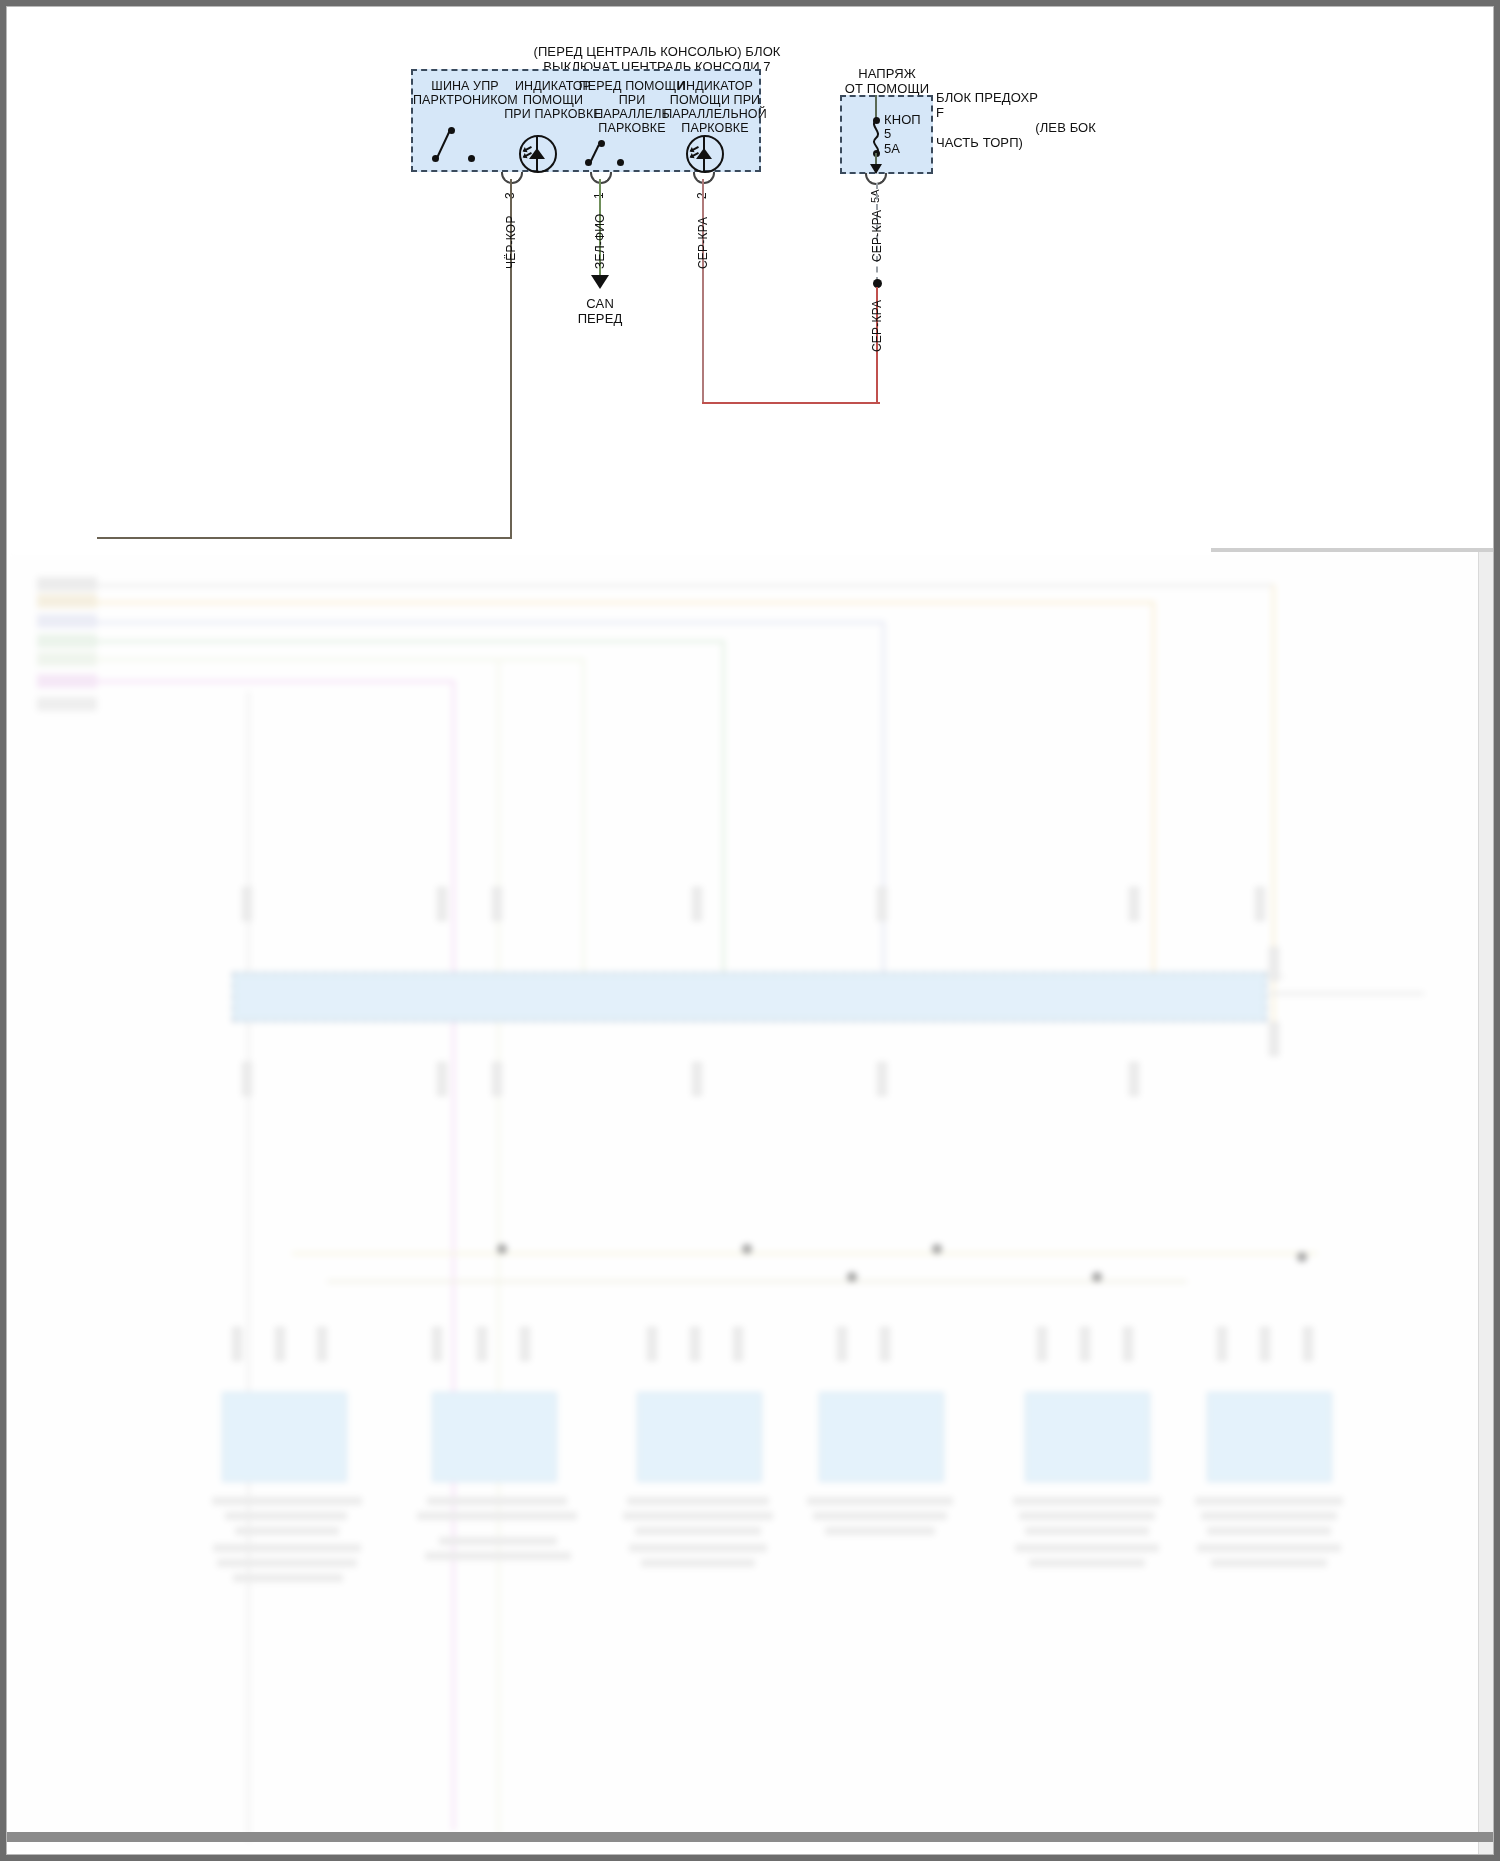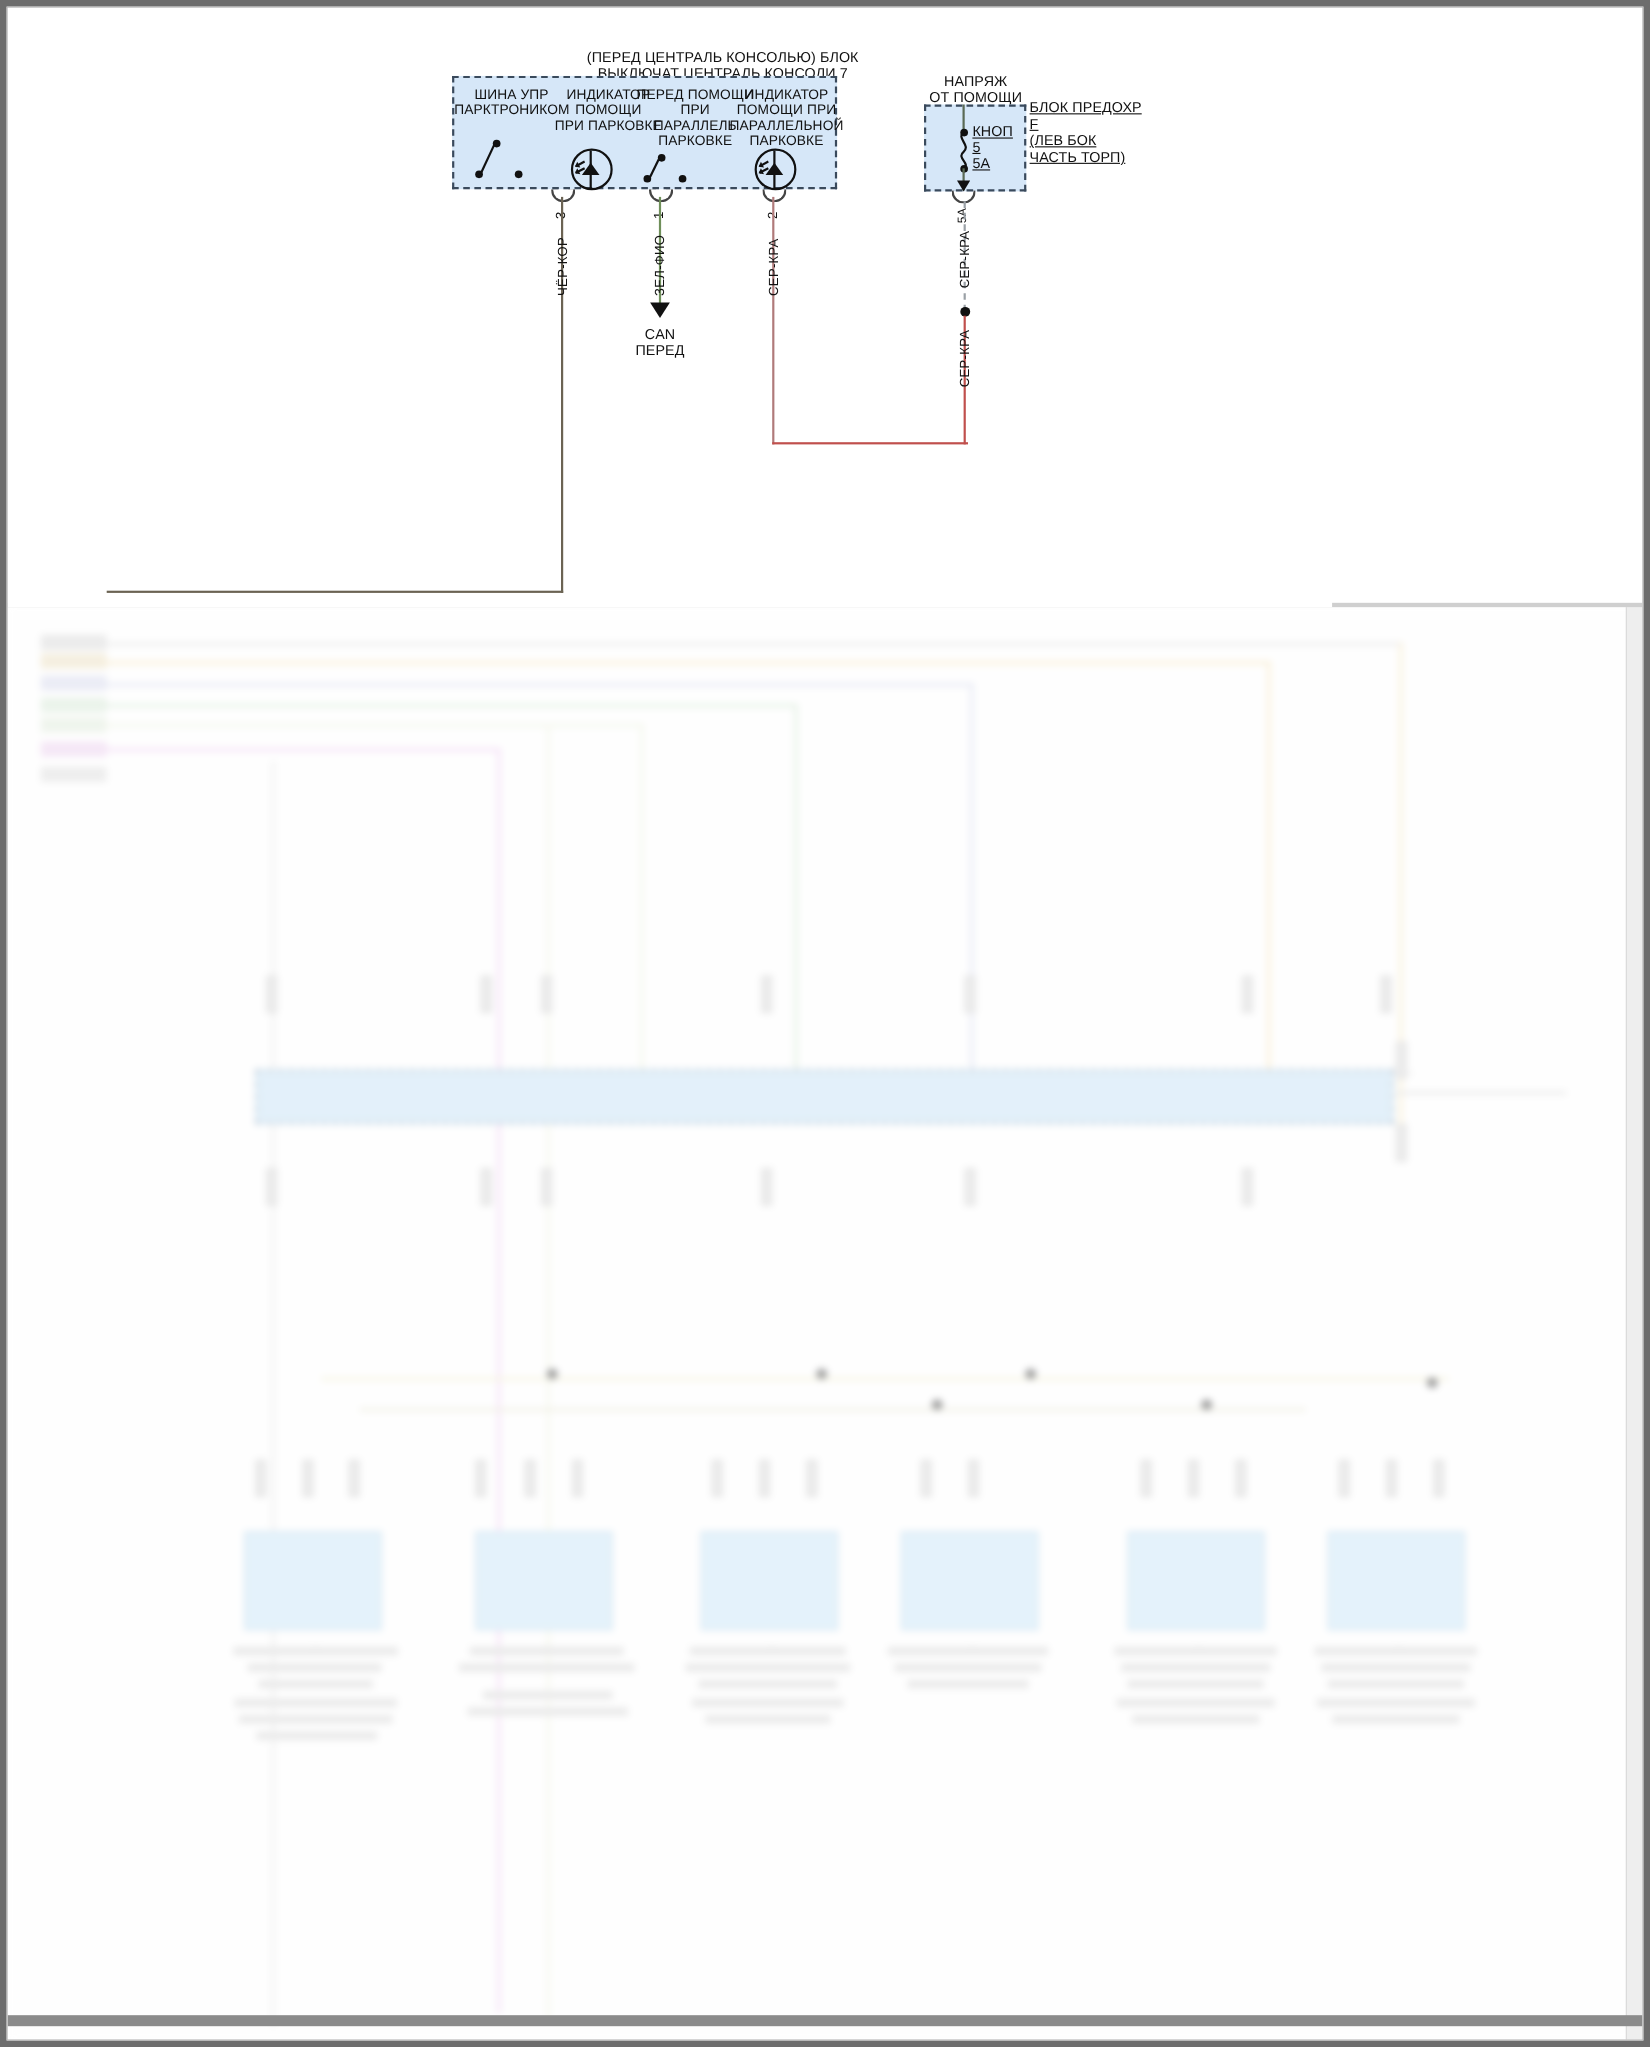--- a/index.html
+++ b/index.html
@@ -72,21 +72,21 @@
   }
   .lbl{
     position:absolute;
     color:#111;
     font-size:12.5px;
     line-height:14px;
     text-align:center;
     white-space:pre-line;
     letter-spacing:.1px;
   }
-  .lbl.left{text-align:left;text-decoration:underline;}
+  .lbl.left{text-align:left;}
   .vwire{position:absolute;width:2px;}
   .hwire{position:absolute;height:2px;}
   .dot{
     position:absolute;
     width:9px;height:9px;border-radius:50%;
     background:#111;
   }
   .dot.sm{width:7px;height:7px;}
   .vlabel{
     position:absolute;
@@ -440,21 +440,21 @@
     <div class="dot sm" style="left:866px;top:143px;"></div>
     <div class="vwire" style="left:868px;top:146px;height:20px;background:#5a6a55;"></div>
     <div class="arrow-d thin" style="left:863px;top:157px;"></div>
 
     <div class="lbl left" style="left:877px;top:106px;width:48px;font-size:13px;">КНОП</div>
     <div class="lbl left" style="left:877px;top:120px;width:48px;font-size:13px;">5</div>
     <div class="lbl left" style="left:877px;top:135px;width:48px;font-size:13px;">5А</div>
 
     <div class="lbl left" style="left:929px;top:84px;width:160px;font-size:13px;">БЛОК ПРЕДОХР</div>
     <div class="lbl left" style="left:929px;top:99px;width:160px;font-size:13px;">F</div>
-    <div class="lbl left" style="left:929px;top:114px;width:160px;font-size:13px;">(ЛЕВ БОК</div>
+    <div class="lbl left" style="left:929px;top:114px;width:160px;font-size:13px;text-align:right;">(ЛЕВ БОК</div>
     <div class="lbl left" style="left:929px;top:129px;width:160px;font-size:13px;">ЧАСТЬ ТОРП)</div>
 
     <div class="hook" style="left:858px;top:166px;"></div>
     <div class="vlabel" style="left:862px;top:196px;font-size:11px;">5А</div>
     <div class="dashwire" style="left:869px;top:176px;height:100px;"></div>
     <div class="vlabel" style="left:863px;top:255px;">СЕР-КРА</div>
     <div class="dot" style="left:866px;top:272px;"></div>
     <div class="vwire" style="left:869px;top:280px;height:117px;background:#c0504d;"></div>
     <div class="vlabel" style="left:863px;top:345px;">СЕР-КРА</div>
 

